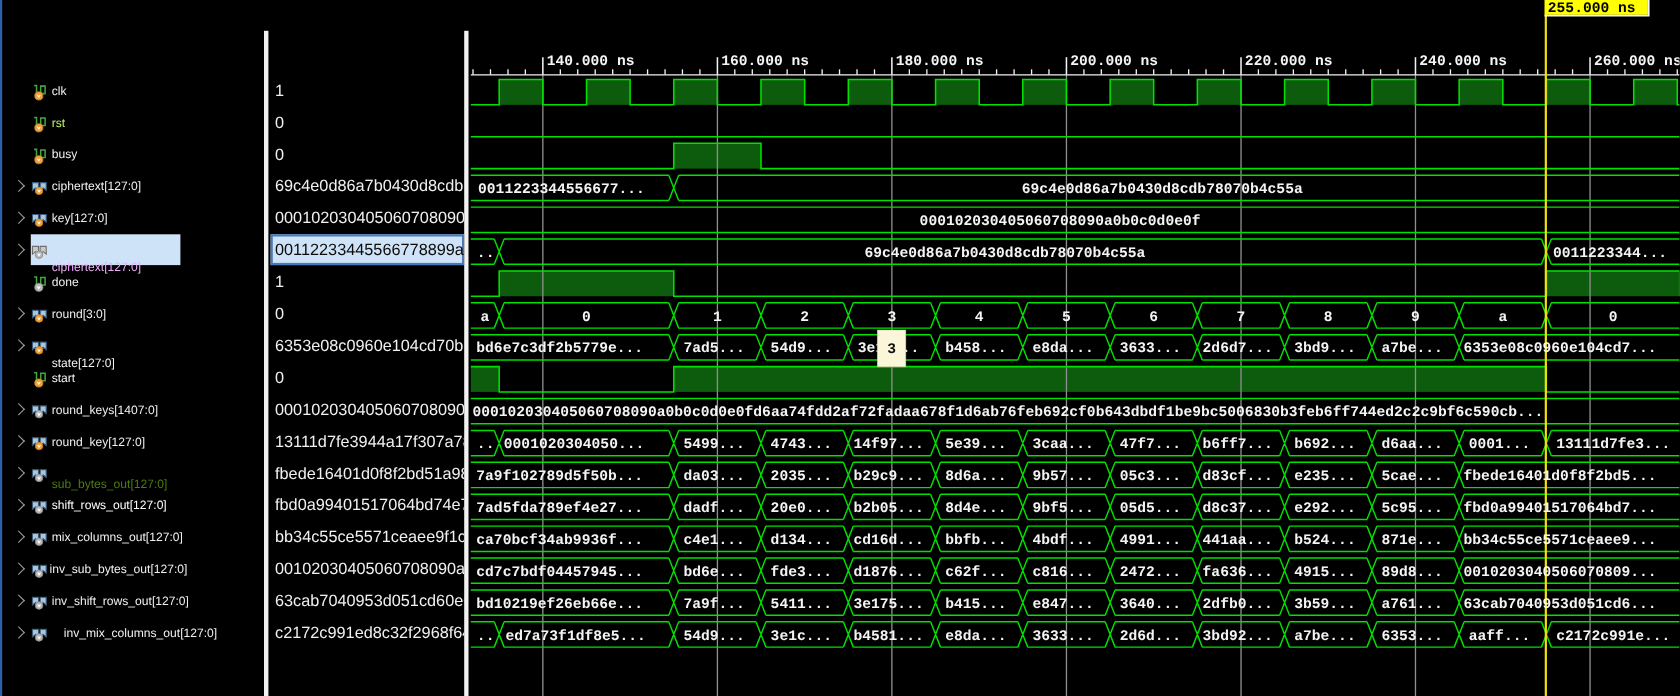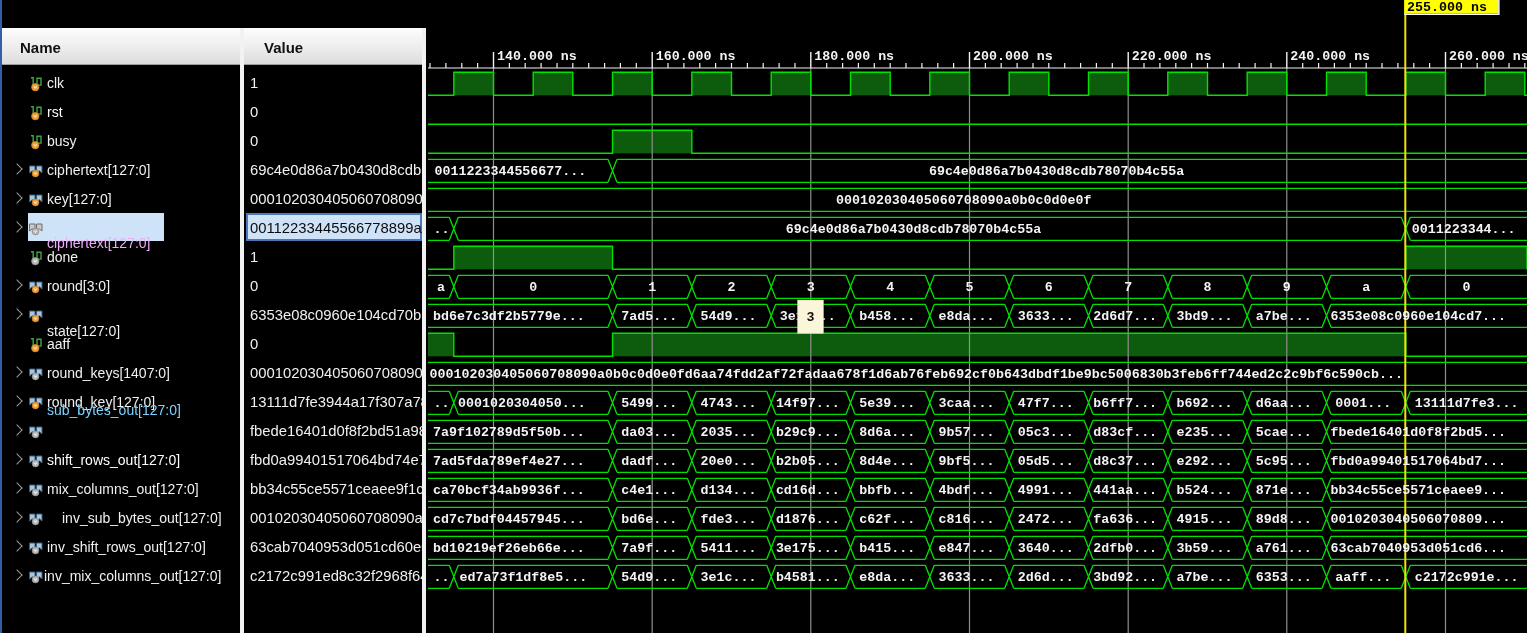--- a/index.html
+++ b/index.html
@@ -1,47 +1,41 @@
 <!DOCTYPE html>
 <html><head><meta charset="utf-8"><style>
 html,body{margin:0;padding:0;background:#000;width:1527px;height:633px;overflow:hidden}
 #wrap{position:relative;width:1527px;height:633px;background:#000;font-family:"Liberation Sans",sans-serif}
 .panelhdr{position:absolute;top:28px;height:37px;background:linear-gradient(#fdfdfd,#ebebeb 60%,#dcdcdc);border-bottom:1px solid #9d9d9d;box-sizing:border-box}
 .hdrtxt{position:absolute;top:11px;font-weight:bold;font-size:15px;color:#111}
-.nm{position:absolute;font-size:14px;white-space:pre;line-height:17px}
+.nm{position:absolute;font-size:11px;white-space:pre;line-height:17px}
 .vl{position:absolute;font-size:14.8px;color:#f0f0f0;white-space:pre;line-height:17px}
 .chev{position:absolute;width:7px;height:7px;border:solid #9a9a9a;border-width:1.6px 1.6px 0 0;transform:rotate(45deg)}
 .wt{font-family:"Liberation Mono",monospace;font-weight:bold;font-size:13.3px;fill:#f4f4f4}
 text{font-family:"Liberation Mono",monospace;font-weight:bold}
 </style></head><body>
 <div id="wrap">
 <div style="position:absolute;left:0;top:0;width:2px;height:633px;background:#3060a8"></div>
 <div style="position:absolute;left:240px;top:28px;width:4px;height:605px;background:#f2f2f2"></div>
 <div style="position:absolute;left:422px;top:28px;width:4px;height:605px;background:#f2f2f2"></div>
-<div class="panelhdr" style="left:2px;width:238px">
-      <span class="hdrtxt" style="left:18px">Name</span>
-    </div>
-<div class="panelhdr" style="left:244px;width:178px">
-      <span class="hdrtxt" style="left:20px">Value</span>
-    </div>
 <div id="names" style="position:absolute;left:2px;top:65px;width:238px;height:568px;overflow:hidden">
 <svg width="16" height="16" style="position:absolute;left:26px;top:11px" viewBox="0 0 16 16">
         <path d="M3,1.8 L5.2,1.8 L5.2,9.5" fill="none" stroke="#42a542" stroke-width="1.4"></path>
         <path d="M9,2.3 h4 v6.8 h-4 z" fill="none" stroke="#42a542" stroke-width="1.4"></path>
         <circle cx="7.3" cy="11.2" r="3.7" fill="#f2a13a" stroke="#c87f1d" stroke-width="0.8"></circle>
         <path d="M6,10.3 L7.3,12.2 L8.6,10.3" fill="none" stroke="#fff" stroke-width="1"></path>
       </svg>
       <div class="nm" style="left:45px;top:10px;color:#f0f0f0">clk</div>
       <svg width="16" height="16" style="position:absolute;left:26px;top:40px" viewBox="0 0 16 16">
         <path d="M3,1.8 L5.2,1.8 L5.2,9.5" fill="none" stroke="#42a542" stroke-width="1.4"></path>
         <path d="M9,2.3 h4 v6.8 h-4 z" fill="none" stroke="#42a542" stroke-width="1.4"></path>
         <circle cx="7.3" cy="11.2" r="3.7" fill="#f2a13a" stroke="#c87f1d" stroke-width="0.8"></circle>
         <path d="M6,10.3 L7.3,12.2 L8.6,10.3" fill="none" stroke="#fff" stroke-width="1"></path>
       </svg>
-      <div class="nm" style="left:45px;top:39px;color:#ffffff">rst</div>
+      <div class="nm" style="left:45px;top:39px;color:#bef264">rst</div>
       <svg width="16" height="16" style="position:absolute;left:26px;top:69px" viewBox="0 0 16 16">
         <path d="M3,1.8 L5.2,1.8 L5.2,9.5" fill="none" stroke="#42a542" stroke-width="1.4"></path>
         <path d="M9,2.3 h4 v6.8 h-4 z" fill="none" stroke="#42a542" stroke-width="1.4"></path>
         <circle cx="7.3" cy="11.2" r="3.7" fill="#f2a13a" stroke="#c87f1d" stroke-width="0.8"></circle>
         <path d="M6,10.3 L7.3,12.2 L8.6,10.3" fill="none" stroke="#fff" stroke-width="1"></path>
       </svg>
       <div class="nm" style="left:45px;top:68px;color:#f0f0f0">busy</div>
       <div class="chev" style="left:11px;top:100px"></div>
       <svg width="16" height="16" style="position:absolute;left:26px;top:98px" viewBox="0 0 16 16">
         <path d="M1.5,3 h5.5 v7 l-2.75,-2.2 l-2.75,2.2 z" fill="#a9c7dc" stroke="#3a5a77" stroke-width="1"></path>
@@ -89,21 +83,21 @@
         <circle cx="7.5" cy="10.5" r="3.4" fill="#f2a13a" stroke="#c87f1d" stroke-width="0.8"></circle>
         <path d="M6.3,9.6 L7.5,11.4 L8.7,9.6" fill="none" stroke="#fff" stroke-width="1"></path>
       </svg>
       <div class="nm" style="left:45px;top:258px;color:#f0f0f0">state[127:0]</div>
       <svg width="16" height="16" style="position:absolute;left:26px;top:272px" viewBox="0 0 16 16">
         <path d="M3,1.8 L5.2,1.8 L5.2,9.5" fill="none" stroke="#42a542" stroke-width="1.4"></path>
         <path d="M9,2.3 h4 v6.8 h-4 z" fill="none" stroke="#42a542" stroke-width="1.4"></path>
         <circle cx="7.3" cy="11.2" r="3.7" fill="#f2a13a" stroke="#c87f1d" stroke-width="0.8"></circle>
         <path d="M6,10.3 L7.3,12.2 L8.6,10.3" fill="none" stroke="#fff" stroke-width="1"></path>
       </svg>
-      <div class="nm" style="left:45px;top:271px;color:#f0f0f0">aaff</div>
+      <div class="nm" style="left:45px;top:271px;color:#f0f0f0">start</div>
       <div class="chev" style="left:11px;top:303px"></div>
       <svg width="16" height="16" style="position:absolute;left:26px;top:301px" viewBox="0 0 16 16">
         <path d="M1.5,3 h5.5 v7 l-2.75,-2.2 l-2.75,2.2 z" fill="#a9c7dc" stroke="#3a5a77" stroke-width="1"></path>
         <path d="M8.5,3 h5.5 v7 l-2.75,-2.2 l-2.75,2.2 z" fill="#a9c7dc" stroke="#3a5a77" stroke-width="1"></path>
         <circle cx="7.5" cy="10.5" r="3.4" fill="#b9b9b9" stroke="#8a8a8a" stroke-width="0.8"></circle>
         <path d="M6.3,9.6 L7.5,11.4 L8.7,9.6" fill="none" stroke="#fff" stroke-width="1"></path>
       </svg>
       <div class="nm" style="left:45px;top:300px;color:#f0f0f0">round_keys[1407:0]</div>
       <div class="chev" style="left:11px;top:332px"></div>
       <svg width="16" height="16" style="position:absolute;left:26px;top:330px" viewBox="0 0 16 16">
@@ -113,21 +107,21 @@
         <path d="M6.3,9.6 L7.5,11.4 L8.7,9.6" fill="none" stroke="#fff" stroke-width="1"></path>
       </svg>
       <div class="nm" style="left:45px;top:329px;color:#f0f0f0">round_key[127:0]</div>
       <div class="chev" style="left:11px;top:361px"></div>
       <svg width="16" height="16" style="position:absolute;left:26px;top:359px" viewBox="0 0 16 16">
         <path d="M1.5,3 h5.5 v7 l-2.75,-2.2 l-2.75,2.2 z" fill="#a9c7dc" stroke="#3a5a77" stroke-width="1"></path>
         <path d="M8.5,3 h5.5 v7 l-2.75,-2.2 l-2.75,2.2 z" fill="#a9c7dc" stroke="#3a5a77" stroke-width="1"></path>
         <circle cx="7.5" cy="10.5" r="3.4" fill="#b9b9b9" stroke="#8a8a8a" stroke-width="0.8"></circle>
         <path d="M6.3,9.6 L7.5,11.4 L8.7,9.6" fill="none" stroke="#fff" stroke-width="1"></path>
       </svg>
-      <div class="nm" style="left:45px;top:337px;color:#7dd3fc">sub_bytes_out[127:0]</div>
+      <div class="nm" style="left:45px;top:368px;color:#4d7c0f">sub_bytes_out[127:0]</div>
       <div class="chev" style="left:11px;top:390px"></div>
       <svg width="16" height="16" style="position:absolute;left:26px;top:388px" viewBox="0 0 16 16">
         <path d="M1.5,3 h5.5 v7 l-2.75,-2.2 l-2.75,2.2 z" fill="#a9c7dc" stroke="#3a5a77" stroke-width="1"></path>
         <path d="M8.5,3 h5.5 v7 l-2.75,-2.2 l-2.75,2.2 z" fill="#a9c7dc" stroke="#3a5a77" stroke-width="1"></path>
         <circle cx="7.5" cy="10.5" r="3.4" fill="#b9b9b9" stroke="#8a8a8a" stroke-width="0.8"></circle>
         <path d="M6.3,9.6 L7.5,11.4 L8.7,9.6" fill="none" stroke="#fff" stroke-width="1"></path>
       </svg>
       <div class="nm" style="left:45px;top:387px;color:#ffffff">shift_rows_out[127:0]</div>
       <div class="chev" style="left:11px;top:419px"></div>
       <svg width="16" height="16" style="position:absolute;left:26px;top:417px" viewBox="0 0 16 16">
@@ -137,37 +131,37 @@
         <path d="M6.3,9.6 L7.5,11.4 L8.7,9.6" fill="none" stroke="#fff" stroke-width="1"></path>
       </svg>
       <div class="nm" style="left:45px;top:416px;color:#f0f0f0">mix_columns_out[127:0]</div>
       <div class="chev" style="left:11px;top:448px"></div>
       <svg width="16" height="16" style="position:absolute;left:26px;top:446px" viewBox="0 0 16 16">
         <path d="M1.5,3 h5.5 v7 l-2.75,-2.2 l-2.75,2.2 z" fill="#a9c7dc" stroke="#3a5a77" stroke-width="1"></path>
         <path d="M8.5,3 h5.5 v7 l-2.75,-2.2 l-2.75,2.2 z" fill="#a9c7dc" stroke="#3a5a77" stroke-width="1"></path>
         <circle cx="7.5" cy="10.5" r="3.4" fill="#b9b9b9" stroke="#8a8a8a" stroke-width="0.8"></circle>
         <path d="M6.3,9.6 L7.5,11.4 L8.7,9.6" fill="none" stroke="#fff" stroke-width="1"></path>
       </svg>
-      <div class="nm" style="left:60px;top:445px;color:#f0f0f0">inv_sub_bytes_out[127:0]</div>
+      <div class="nm" style="left:43px;top:445px;color:#f0f0f0">inv_sub_bytes_out[127:0]</div>
       <div class="chev" style="left:11px;top:477px"></div>
       <svg width="16" height="16" style="position:absolute;left:26px;top:475px" viewBox="0 0 16 16">
         <path d="M1.5,3 h5.5 v7 l-2.75,-2.2 l-2.75,2.2 z" fill="#a9c7dc" stroke="#3a5a77" stroke-width="1"></path>
         <path d="M8.5,3 h5.5 v7 l-2.75,-2.2 l-2.75,2.2 z" fill="#a9c7dc" stroke="#3a5a77" stroke-width="1"></path>
         <circle cx="7.5" cy="10.5" r="3.4" fill="#b9b9b9" stroke="#8a8a8a" stroke-width="0.8"></circle>
         <path d="M6.3,9.6 L7.5,11.4 L8.7,9.6" fill="none" stroke="#fff" stroke-width="1"></path>
       </svg>
       <div class="nm" style="left:45px;top:474px;color:#f0f0f0">inv_shift_rows_out[127:0]</div>
       <div class="chev" style="left:11px;top:506px"></div>
       <svg width="16" height="16" style="position:absolute;left:26px;top:504px" viewBox="0 0 16 16">
         <path d="M1.5,3 h5.5 v7 l-2.75,-2.2 l-2.75,2.2 z" fill="#a9c7dc" stroke="#3a5a77" stroke-width="1"></path>
         <path d="M8.5,3 h5.5 v7 l-2.75,-2.2 l-2.75,2.2 z" fill="#a9c7dc" stroke="#3a5a77" stroke-width="1"></path>
         <circle cx="7.5" cy="10.5" r="3.4" fill="#b9b9b9" stroke="#8a8a8a" stroke-width="0.8"></circle>
         <path d="M6.3,9.6 L7.5,11.4 L8.7,9.6" fill="none" stroke="#fff" stroke-width="1"></path>
       </svg>
-      <div class="nm" style="left:42px;top:503px;color:#f0f0f0">inv_mix_columns_out[127:0]</div>
+      <div class="nm" style="left:56px;top:503px;color:#f0f0f0">inv_mix_columns_out[127:0]</div>
 </div>
 <div id="values" style="position:absolute;left:244px;top:65px;width:178px;height:568px;overflow:hidden">
 <div class="vl" style="left:6px;top:10px">1</div>
       <div class="vl" style="left:6px;top:39px">0</div>
       <div class="vl" style="left:6px;top:68px">0</div>
       <div class="vl" style="left:6px;top:97px">69c4e0d86a7b0430d8cdb78070b4c55a</div>
       <div class="vl" style="left:6px;top:126px">000102030405060708090a0b0c0d0e0f</div>
       <div style="position:absolute;left:2px;top:148px;width:176px;height:28px;background:#cfe3f8;border:2px solid #4a78b8;box-sizing:border-box"></div>
       <div class="vl" style="left:6px;top:155px;color:#0c0c0c">00112233445566778899aabbccddeeff</div>
       <div class="vl" style="left:6px;top:184px">1</div>

